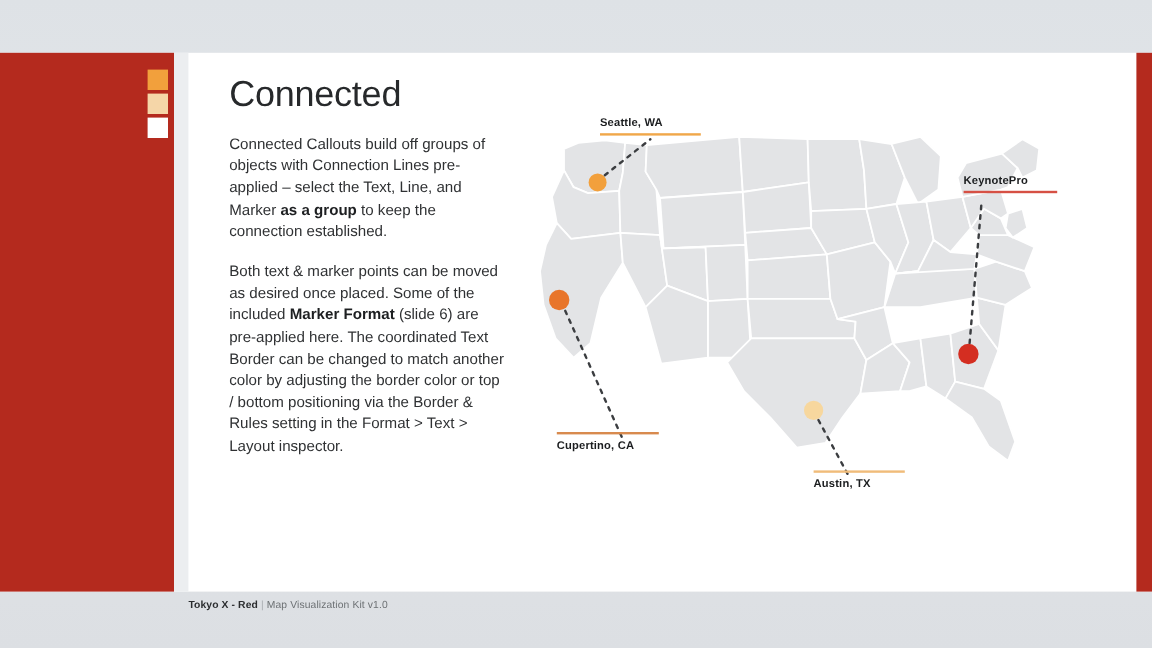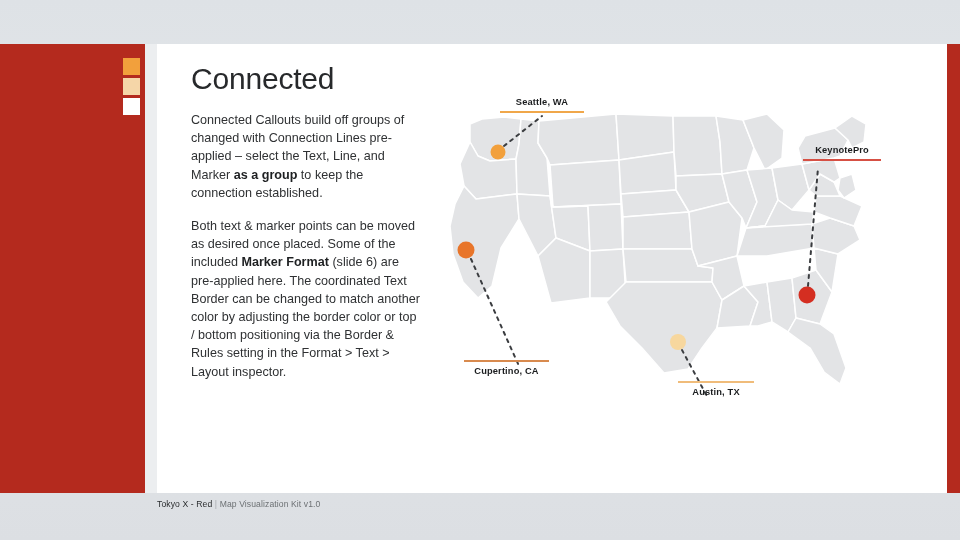--- a/index.html
+++ b/index.html
@@ -42,37 +42,37 @@
   .body-p{
     font-size:12.6px;line-height:18.2px;color:#2f3133;margin:0 0 15px 0;
   }
   .body-p b{font-weight:700;color:#1d1f21;}
 
   
   .maparea{position:absolute;left:420px;top:86px;width:460px;height:345px;}
   .maparea svg{display:block;width:100%;height:100%;overflow:visible;}
 
   
-  .callout{position:absolute;text-align:center;}
+  .callout{position:absolute;}
   .callout .clabel{
     font-size:9.3px;font-weight:700;color:#1b1d1f;
     letter-spacing:0.15px;white-space:nowrap;line-height:12px;
   }
   .callout .crule{height:1.6px;width:100%;}
   .callout.rule-bottom .crule{margin-top:3px;}
   .callout.rule-top .crule{margin-bottom:3px;}
 
   #callout-seattle{left:80px;top:10px;width:84px;}
   #callout-keynotepro{left:383px;top:58px;width:78px;}
   #callout-cupertino{left:44px;top:274px;width:85px;}
-  #callout-austin{left:258px;top:295px;width:76px;}
+  #callout-austin{left:258px;top:306px;width:76px;}
 
   
   .footer{position:absolute;left:157px;top:499px;font-size:8.6px;color:#6d7174;letter-spacing:0.1px;}
-  .footer b{color:#2a2c2e;font-weight:400;}
+  .footer b{color:#2a2c2e;font-weight:700;}
   .footer span.sep{color:#a9adb0;}
 </style>
 </head>
 <body>
 
 <div class="app">
   <div class="backdrop"></div>
 
   <div class="slide"></div>
   <div class="red-panel"></div>
@@ -82,21 +82,21 @@
   <div class="logo">
     <i class="sq1"></i>
     <i class="sq2"></i>
     <i class="sq3"></i>
   </div>
 
   <div class="textcol">
     <h1 class="title">
       <span>Connected</span><br>
     </h1>
-    <p class="body-p"><span>Connected Callouts build off groups of changed with Connection Lines pre-applied – select the Text, Line, and Marker </span><b>as a group</b><span> to keep the connection established.</span></p>
+    <p class="body-p"><span>Connected Callouts build off groups of objects with Connection Lines pre-applied – select the Text, Line, and Marker </span><b>as a group</b><span> to keep the connection established.</span></p>
     <p class="body-p"><span>Both text &amp; marker points can be moved as desired once placed.  Some of the included </span><b>Marker Format</b><span> (slide 6) are pre-applied here.  The coordinated Text Border can be changed to match another color by adjusting the border color or top / bottom positioning via the Border &amp; Rules setting in the Format &gt; Text &gt; Layout inspector.</span></p>
   </div>
 
   <div class="maparea">
     <svg viewBox="0 0 460 345">
       <g fill="#e3e4e6" stroke="#ffffff" stroke-width="1.5" stroke-linejoin="round">
 
         <path d="M50 38 L62 33 L84 31 L101 33 L99 58 L96 73 L70 75 L58 70 L50 56 Z"></path>
         <path d="M50 56 L58 70 L70 75 L96 73 L97 108 L56 113 L44 100 L40 78 Z"></path>
         <path d="M99 58 L101 33 L119 35 L118 57 L127 72 L130 110 L97 108 L96 73 Z"></path>

